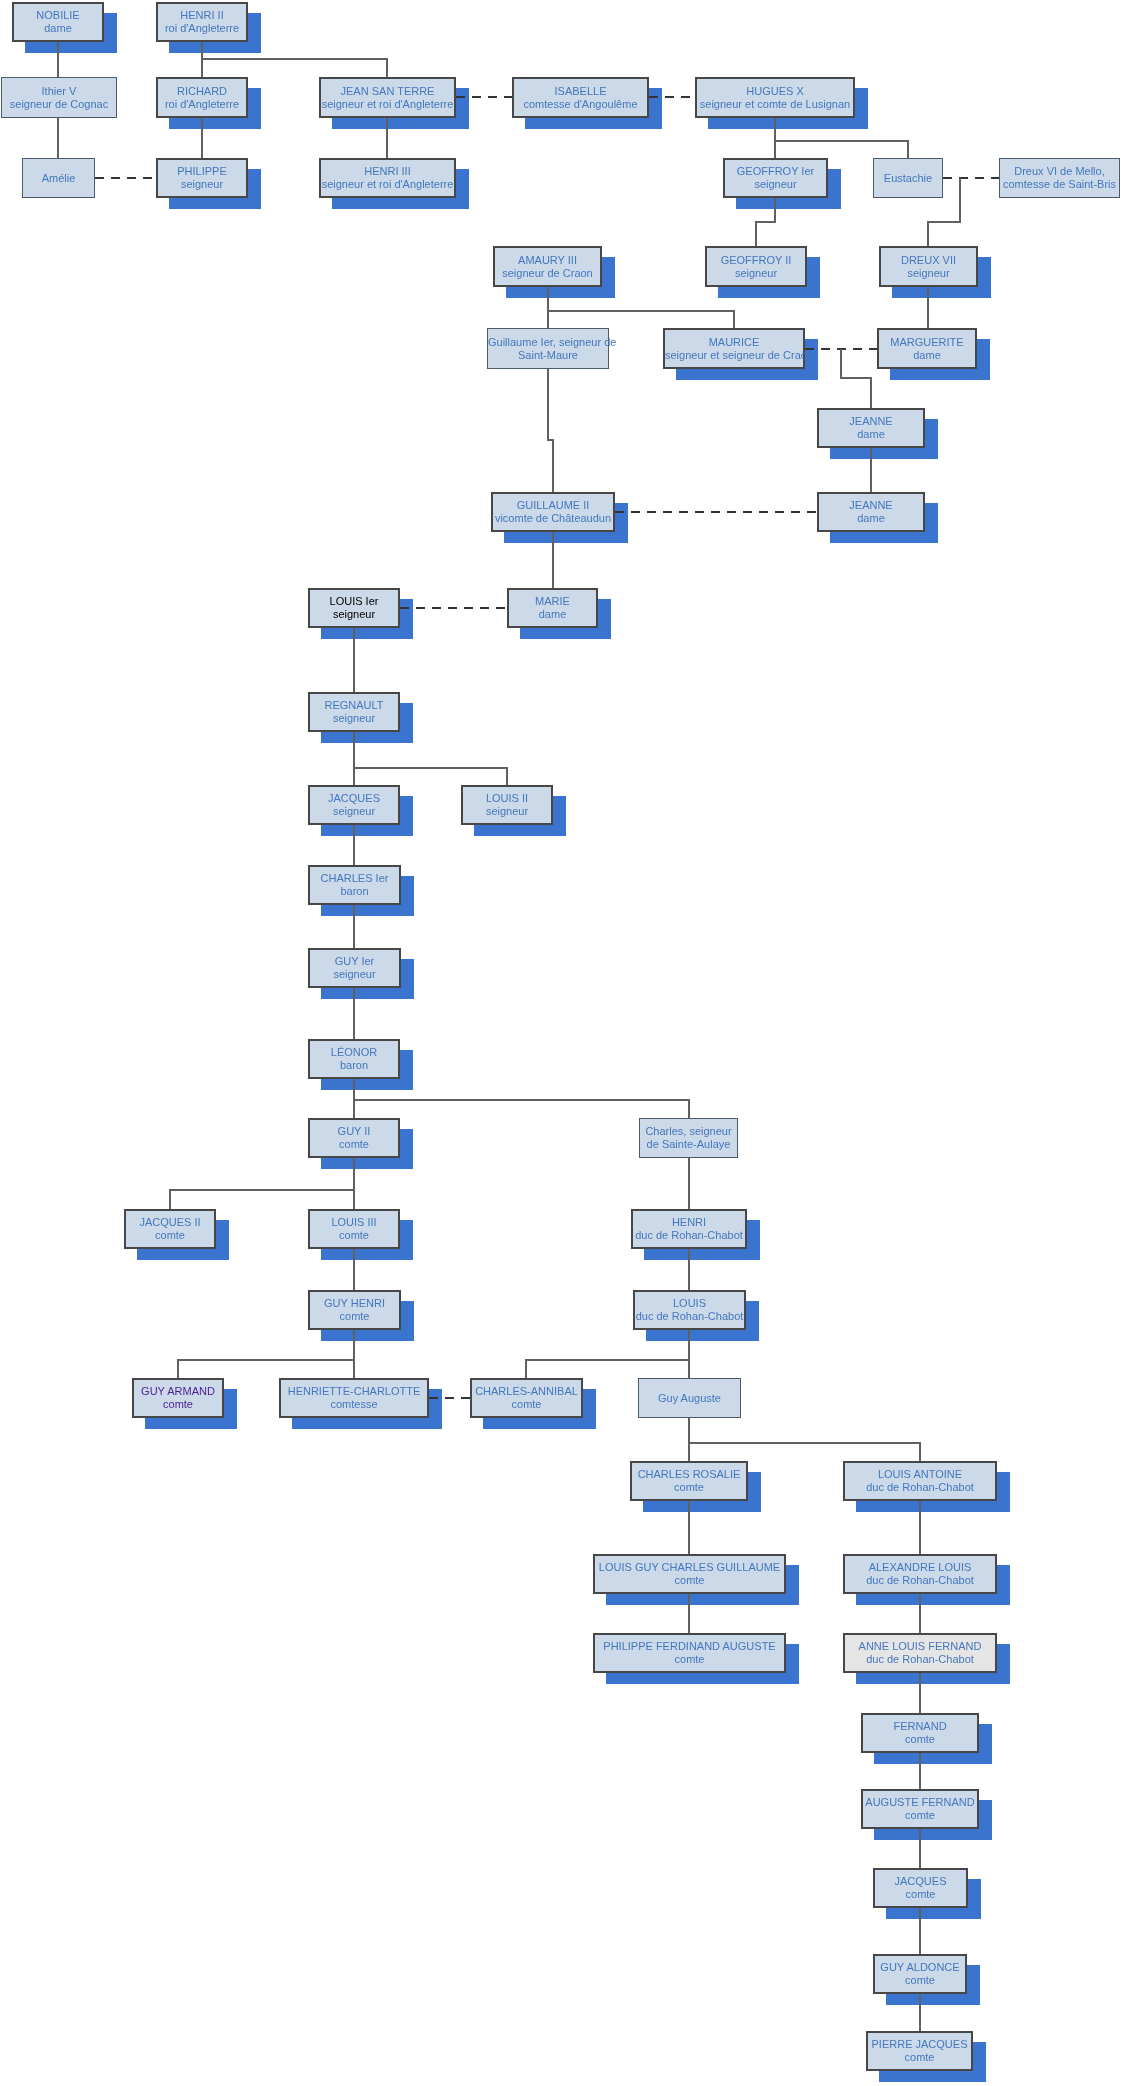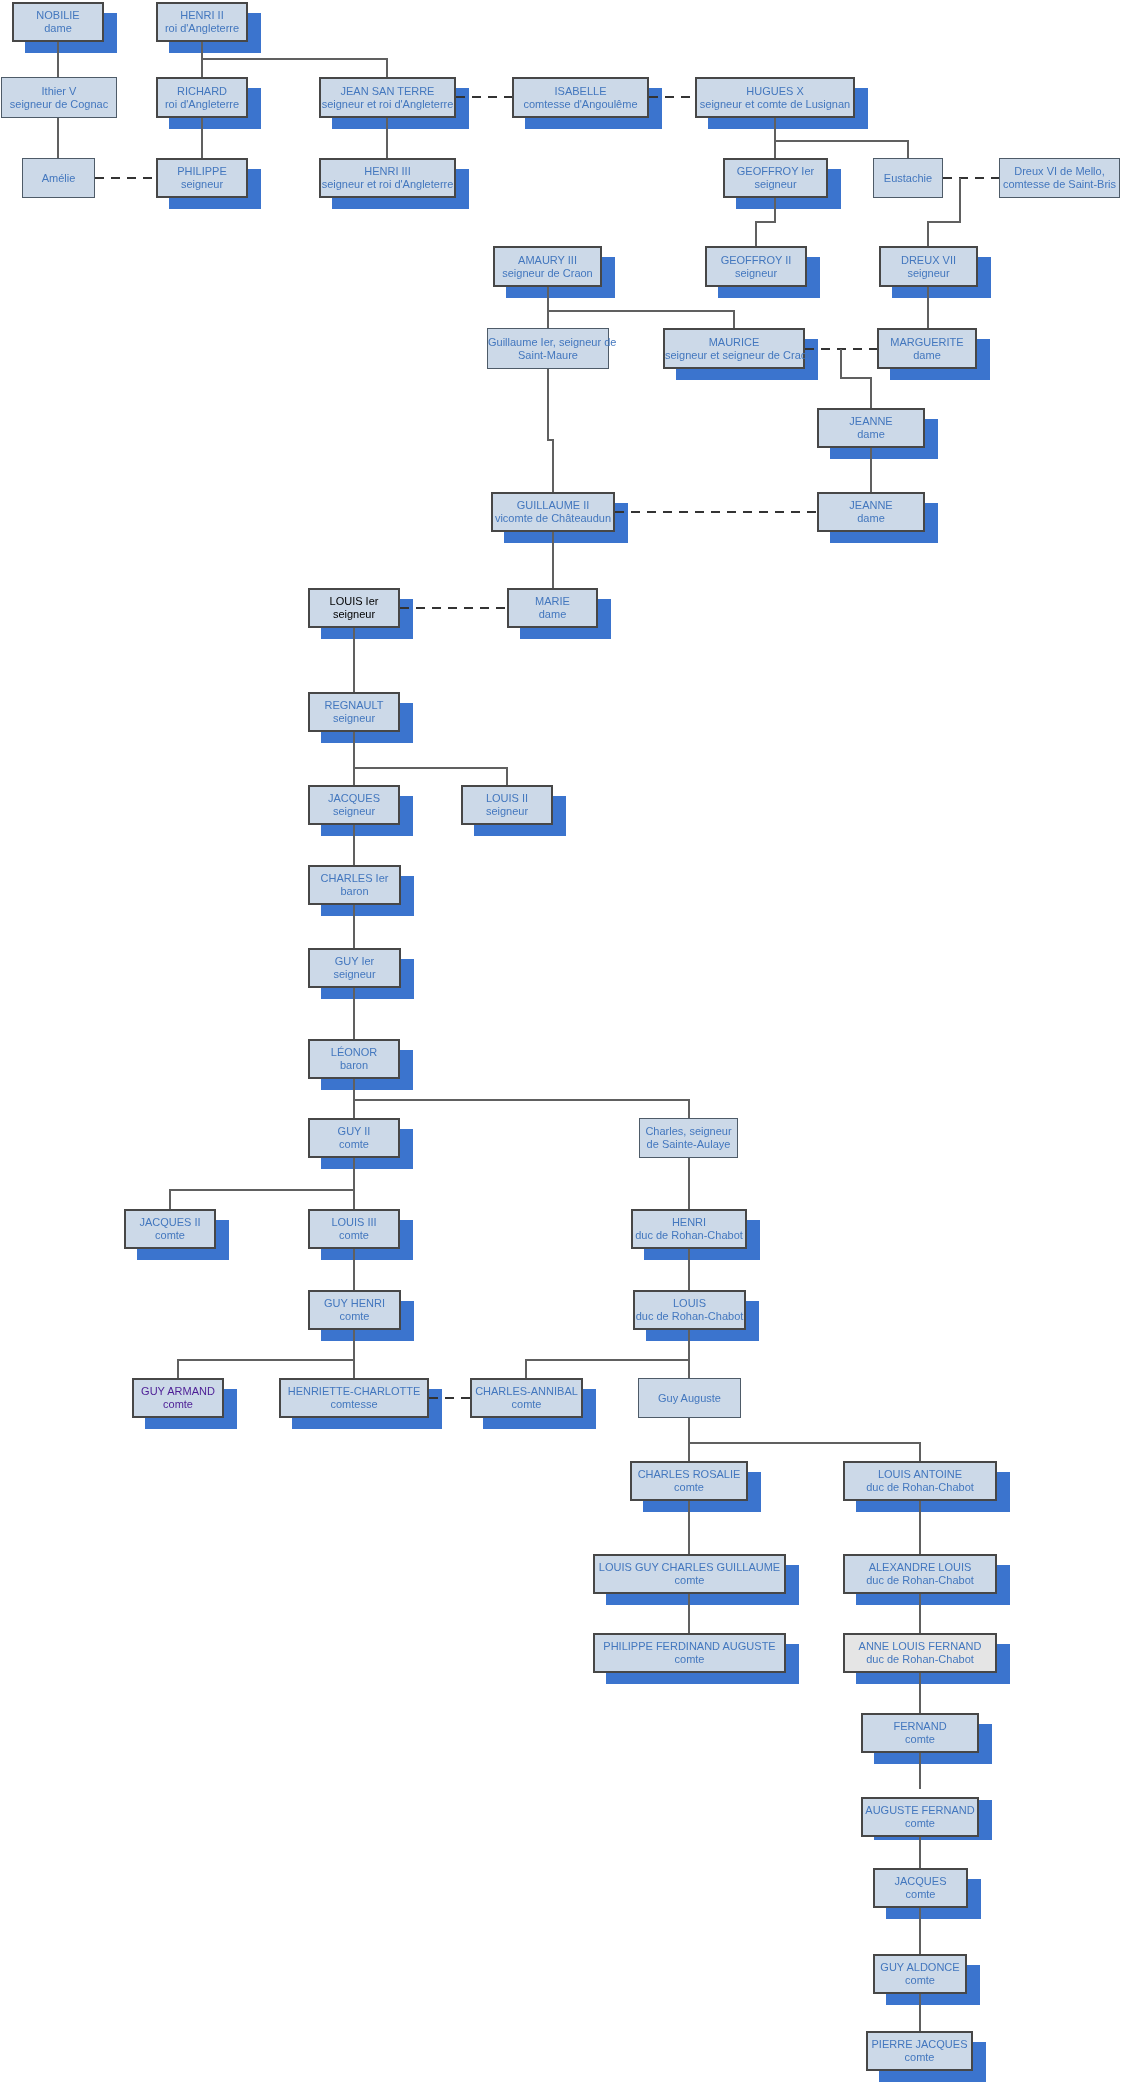--- a/index.html
+++ b/index.html
@@ -304,21 +304,21 @@
         <span class="subtitle">comte</span>
       </div>
       <div class="box" style="left: 843px; top: 1633px; width: 154px; height: 40px; background: #e5e5e5; color: rgb(67, 119, 190);">
         <span class="name">ANNE LOUIS FERNAND</span>
         <span class="subtitle">duc de Rohan-Chabot</span>
       </div>
       <div class="box" style="left: 861px; top: 1713px; width: 118px; height: 40px; background: rgb(204, 217, 232); color: rgb(67, 119, 190);">
         <span class="name">FERNAND</span>
         <span class="subtitle">comte</span>
       </div>
-      <div class="box" style="left: 861px; top: 1789px; width: 118px; height: 40px; background: rgb(204, 217, 232); color: rgb(67, 119, 190); margin-top: 8px;">
+      <div class="box" style="left: 861px; top: 1789px; width: 118px; height: 40px; background: rgb(204, 217, 232); color: rgb(67, 119, 190);">
         <span class="name">AUGUSTE FERNAND</span>
         <span class="subtitle">comte</span>
       </div>
       <div class="box" style="left: 873px; top: 1868px; width: 95px; height: 40px; background: rgb(204, 217, 232); color: rgb(67, 119, 190);">
         <span class="name">JACQUES</span>
         <span class="subtitle">comte</span>
       </div>
       <div class="box" style="left: 873px; top: 1954px; width: 94px; height: 40px; background: rgb(204, 217, 232); color: rgb(67, 119, 190);">
         <span class="name">GUY ALDONCE</span>
         <span class="subtitle">comte</span>

